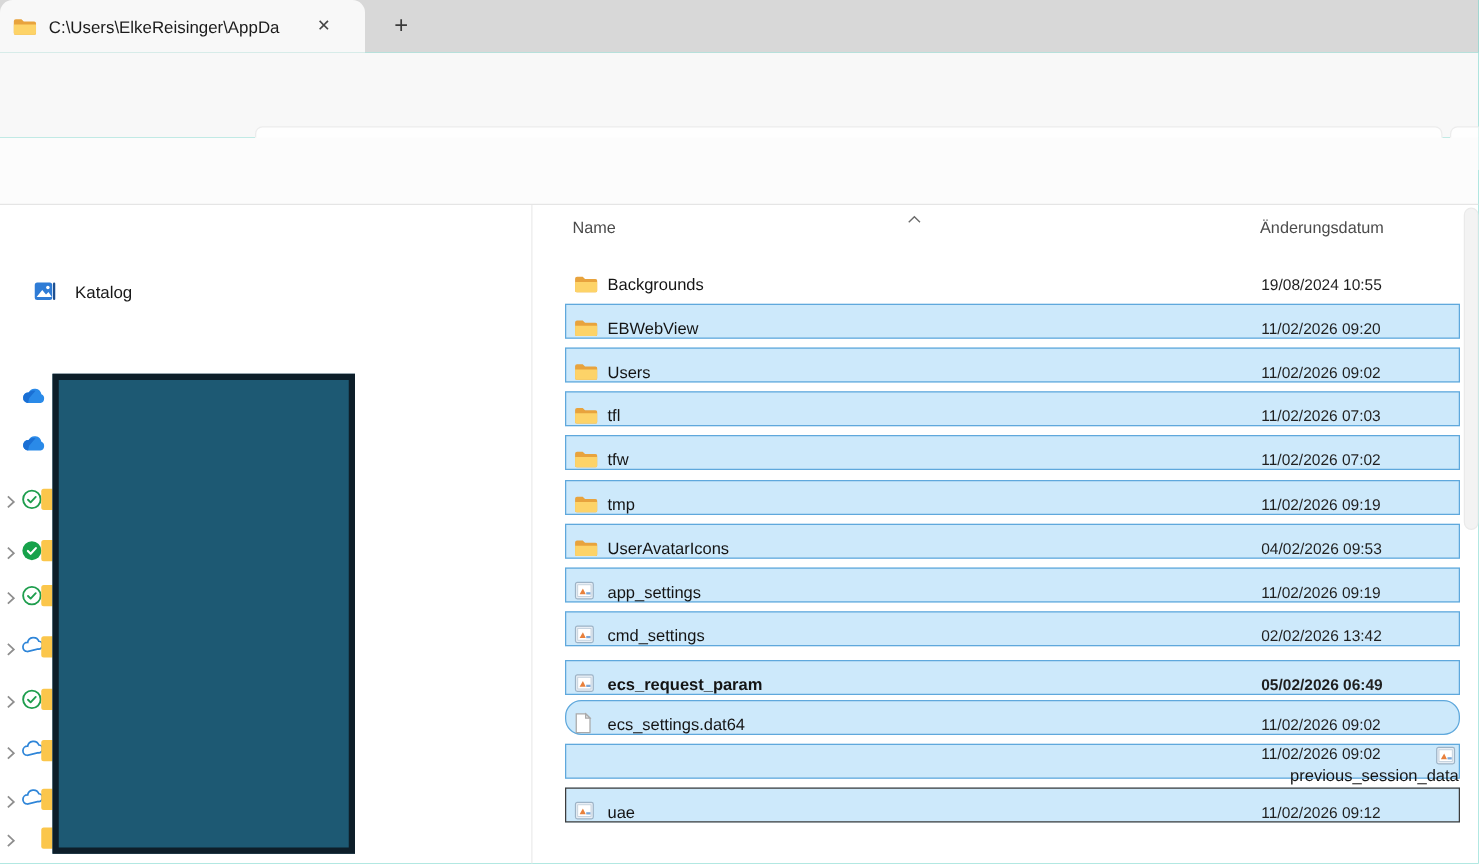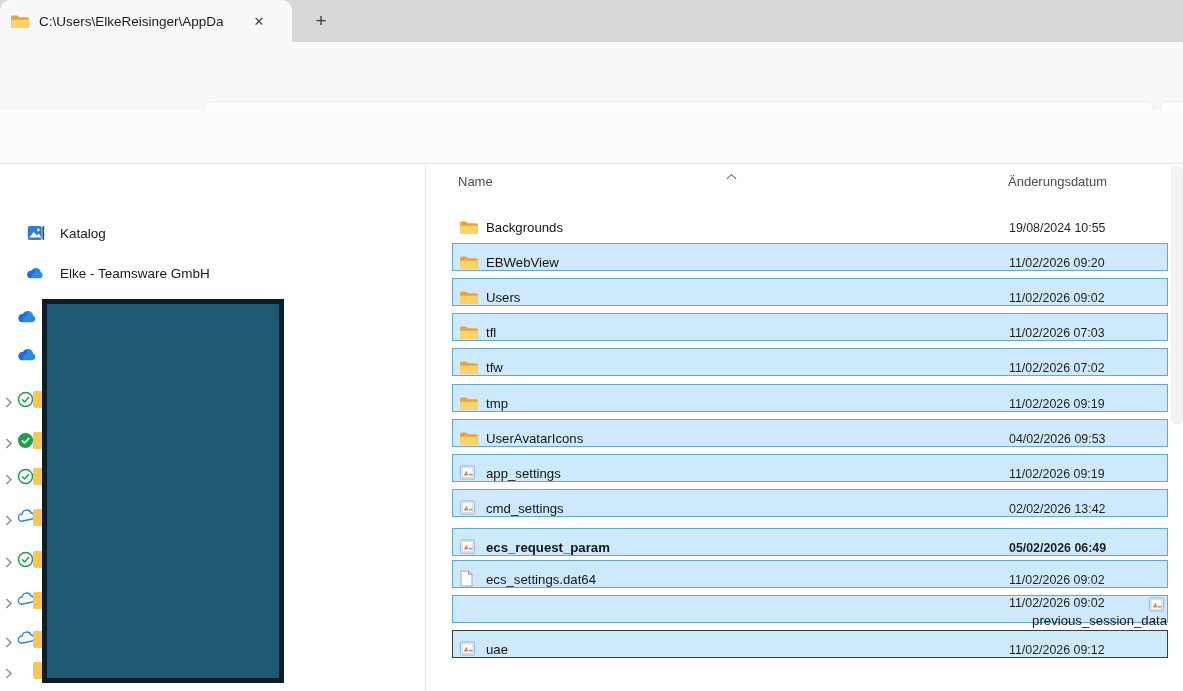--- a/index.html
+++ b/index.html
@@ -223,29 +223,20 @@
       <span class="ic">
         <svg width="18" height="18" viewBox="0 0 18 18">
             <rect x="0.8" y="2" width="14" height="14" rx="2" fill="#2f7cd6"></rect>
             <path d="M2.3 13.6 6.8 8l3 3.6 2-2 2.6 4z" fill="#fff"></path>
             <circle cx="11.3" cy="6" r="1.4" fill="#fff"></circle>
             <rect x="15.4" y="2" width="1.8" height="14" rx="0.9" fill="#1c4f91"></rect>
           </svg>
       </span>
       <span class="lbl">Katalog</span>
     </div>
-    <div class="abs side-item" style="top:92px;">
-      <span class="ic">
-        <svg width="21" height="14" viewBox="0 0 21 14">
-            <path d="M5.2 12.6a4 4 0 0 1 .4-8 5.2 5.2 0 0 1 9.8 1.4 3.5 3.5 0 0 1-.6 6.6z" fill="#2a8ae8"></path>
-            <path d="M5.2 12.6a4 4 0 0 1 .4-8 5.2 5.2 0 0 1 5.3-1.3L6 9z" fill="#1a6fd4"></path>
-          </svg>
-      </span>
-      <span class="lbl">Elke - Teamsware GmbH</span>
-    </div>
 
     <div id="sidebar-stubs">
         <div class="abs" style="left: 17px; top: 145px;"><svg width="22" height="15" viewBox="0 0 21 14">
             <path d="M5.2 12.6a4 4 0 0 1 .4-8 5.2 5.2 0 0 1 9.8 1.4 3.5 3.5 0 0 1-.6 6.6z" fill="#2a8ae8"></path>
             <path d="M5.2 12.6a4 4 0 0 1 .4-8 5.2 5.2 0 0 1 5.3-1.3L6 9z" fill="#1a6fd4"></path>
           </svg></div>
         <div class="abs" style="left: 17px; top: 183px;"><svg width="22" height="15" viewBox="0 0 21 14">
             <path d="M5.2 12.6a4 4 0 0 1 .4-8 5.2 5.2 0 0 1 9.8 1.4 3.5 3.5 0 0 1-.6 6.6z" fill="#2a8ae8"></path>
             <path d="M5.2 12.6a4 4 0 0 1 .4-8 5.2 5.2 0 0 1 5.3-1.3L6 9z" fill="#1a6fd4"></path>
           </svg></div>
@@ -420,21 +411,21 @@
             <svg width="17" height="17" viewBox="0 0 16 16">
               <rect x="1.3" y="1.8" width="13.4" height="12.4" rx="1.4" fill="#e8eef5" stroke="#9db3c6" stroke-width="0.9"></rect>
               <rect x="3" y="3.6" width="10" height="8.8" fill="#fff" stroke="#bccbd9" stroke-width="0.6"></rect>
               <path d="M4.4 10.8 6.9 6.4l2.1 4.4z" fill="#e8803c"></path>
               <rect x="9.4" y="9.2" width="3.2" height="1.7" fill="#7aa7d8"></rect>
             </svg>
           </span>
           <span class="fname">ecs_request_param</span>
           <span class="fdate">05/02/2026 06:49</span>
         </div>
-        <div class="abs frow sel" style="top: 395.5px;">
+        <div class="abs frow sel" style="top: 395.5px; border-radius: 13px;">
           <span class="fic">
             <svg width="15" height="17" viewBox="0 0 15 17">
               <path d="M2 1h7.5L13 4.5V16H2z" fill="#fff" stroke="#a9a9a9" stroke-width="1"></path>
               <path d="M9.5 1 13 4.5H9.5z" fill="#e9e9e9" stroke="#a9a9a9" stroke-width="1"></path>
             </svg>
           </span>
           <span class="fname">ecs_settings.dat64</span>
           <span class="fdate">11/02/2026 09:02</span>
         </div>
         <div class="abs frow sel" style="top: 430.7px; flex-direction: column;">

